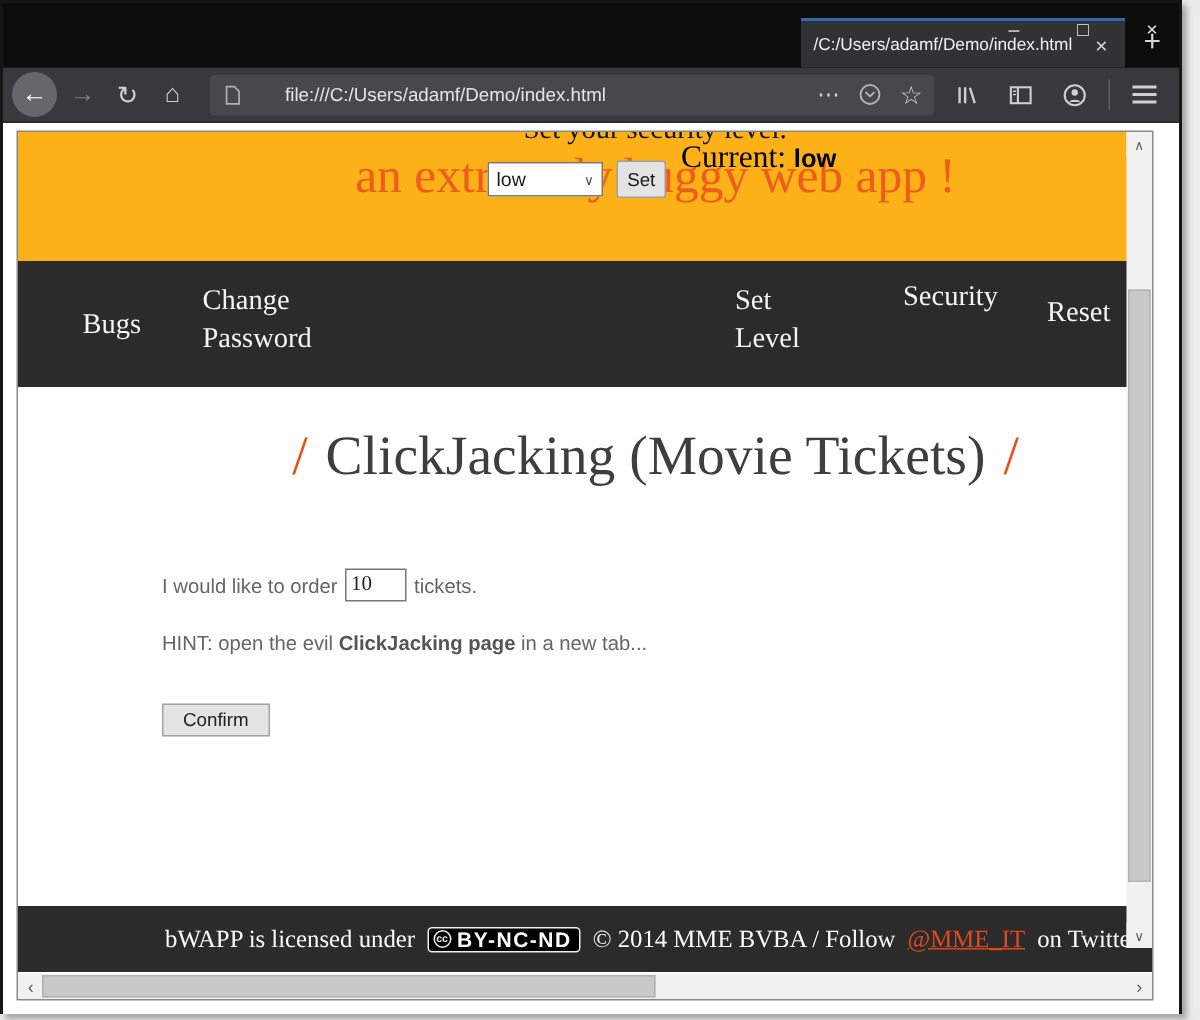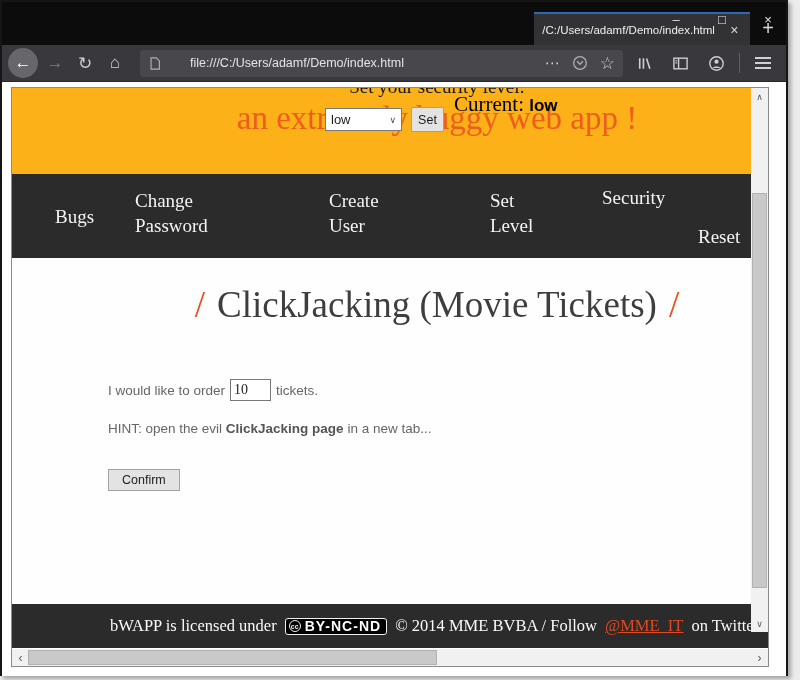--- a/index.html
+++ b/index.html
@@ -64,21 +64,21 @@
 
   
   .nb { position:absolute; left:0; top:86px; width:100%; height:84px; background:#2b2b2b; }
   .nb-item { position:absolute; color:#f4f4f4; font-family:cursive; font-size:19px; line-height:25px; white-space:nowrap; }
   .nb-item span { display:block; }
   .nb-bugs { left:43px; top:30px; }
   .nb-change { left:123px; top:14px; }
   .nb-create { left:317px; top:14px; }
   .nb-setlevel { left:478px; top:14px; }
   .nb-security { left:566px; top:11px;margin-left:24px; }
-  .nb-reset { left:686px; top:22px;margin-top:28px; }
+  .nb-reset { left:686px; top:22px; }
 
   
   .heading { position:absolute; top:195px; width:100%; text-align:center; white-space:nowrap;
              font-family:cursive; font-size:37px; color:#3e3e3e; }
   .heading .sl { color:#e8501f; padding:0 12px; }
   .para { position:absolute; left:96px; color:#666666; font-size:13.5px; white-space:nowrap; }
   .p-question { top:263px; }
   .p-order { top:291px; display:flex; align-items:center; }
   .tickets-input { width:41px; height:22px; border:1px solid #777777; margin:0 5px;
                    font-family:"Liberation Serif", serif; font-size:14px; padding:1px 3px; color:#222; background:#fff; }
@@ -202,24 +202,20 @@
         </div>
 
         <div class="nb">
           <div class="nb-item nb-bugs">
               <span>Bugs</span>
             </div>
           <div class="nb-item nb-change">
               <span>Change</span>
               <span>Password</span>
             </div>
-          <div class="nb-item nb-create">
-              <span>Create</span>
-              <span>User</span>
-            </div>
           <div class="nb-item nb-setlevel">
               <span>Set</span>
               <span>Level</span>
             </div>
           <div class="nb-item nb-security">
               <span>Security</span>
             </div>
           <div class="nb-item nb-reset">
               <span>Reset</span>
             </div>

